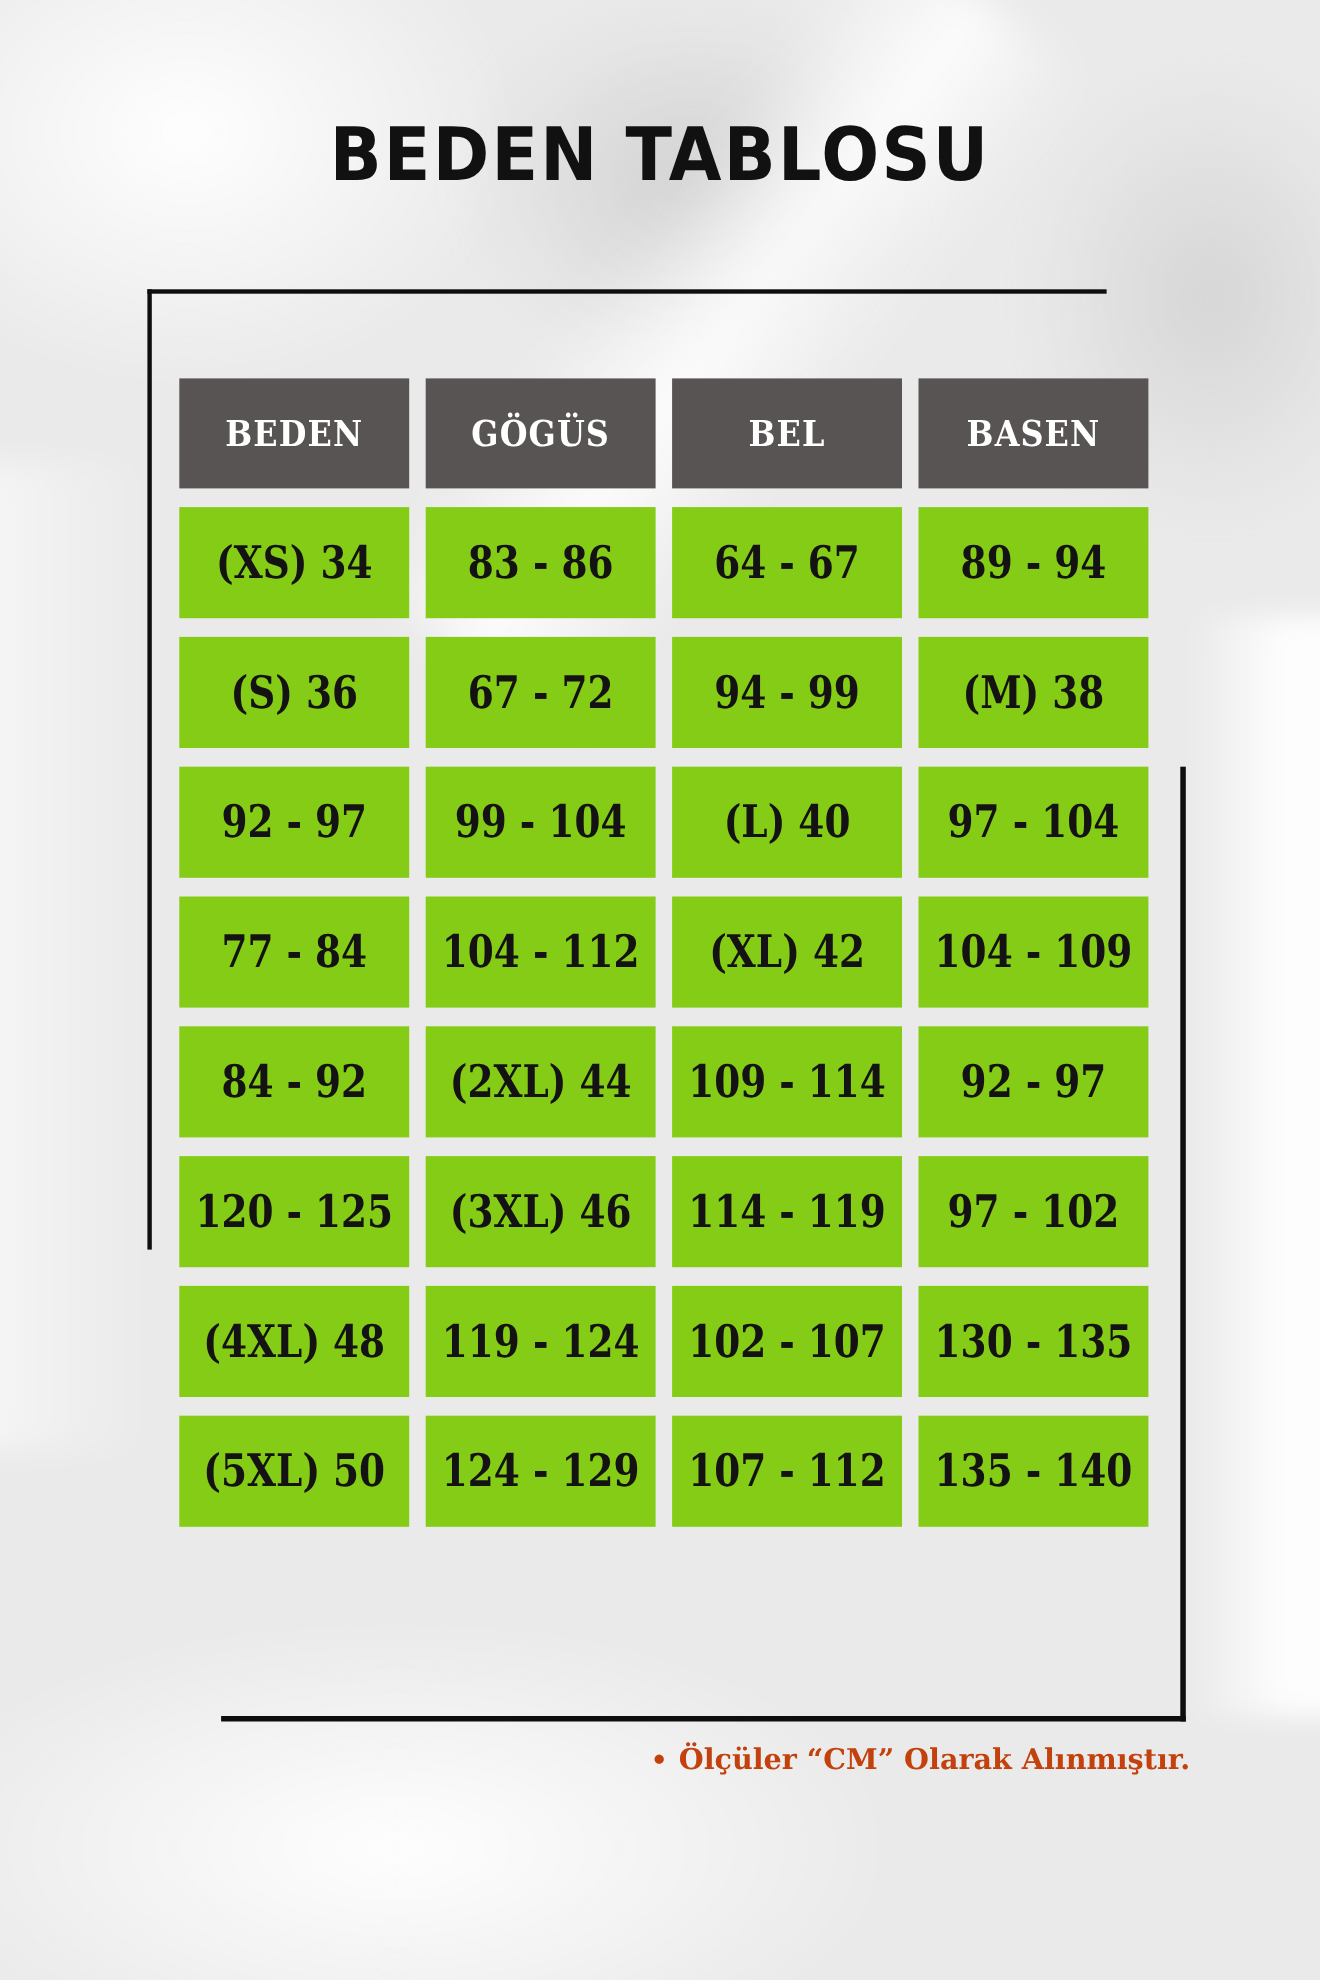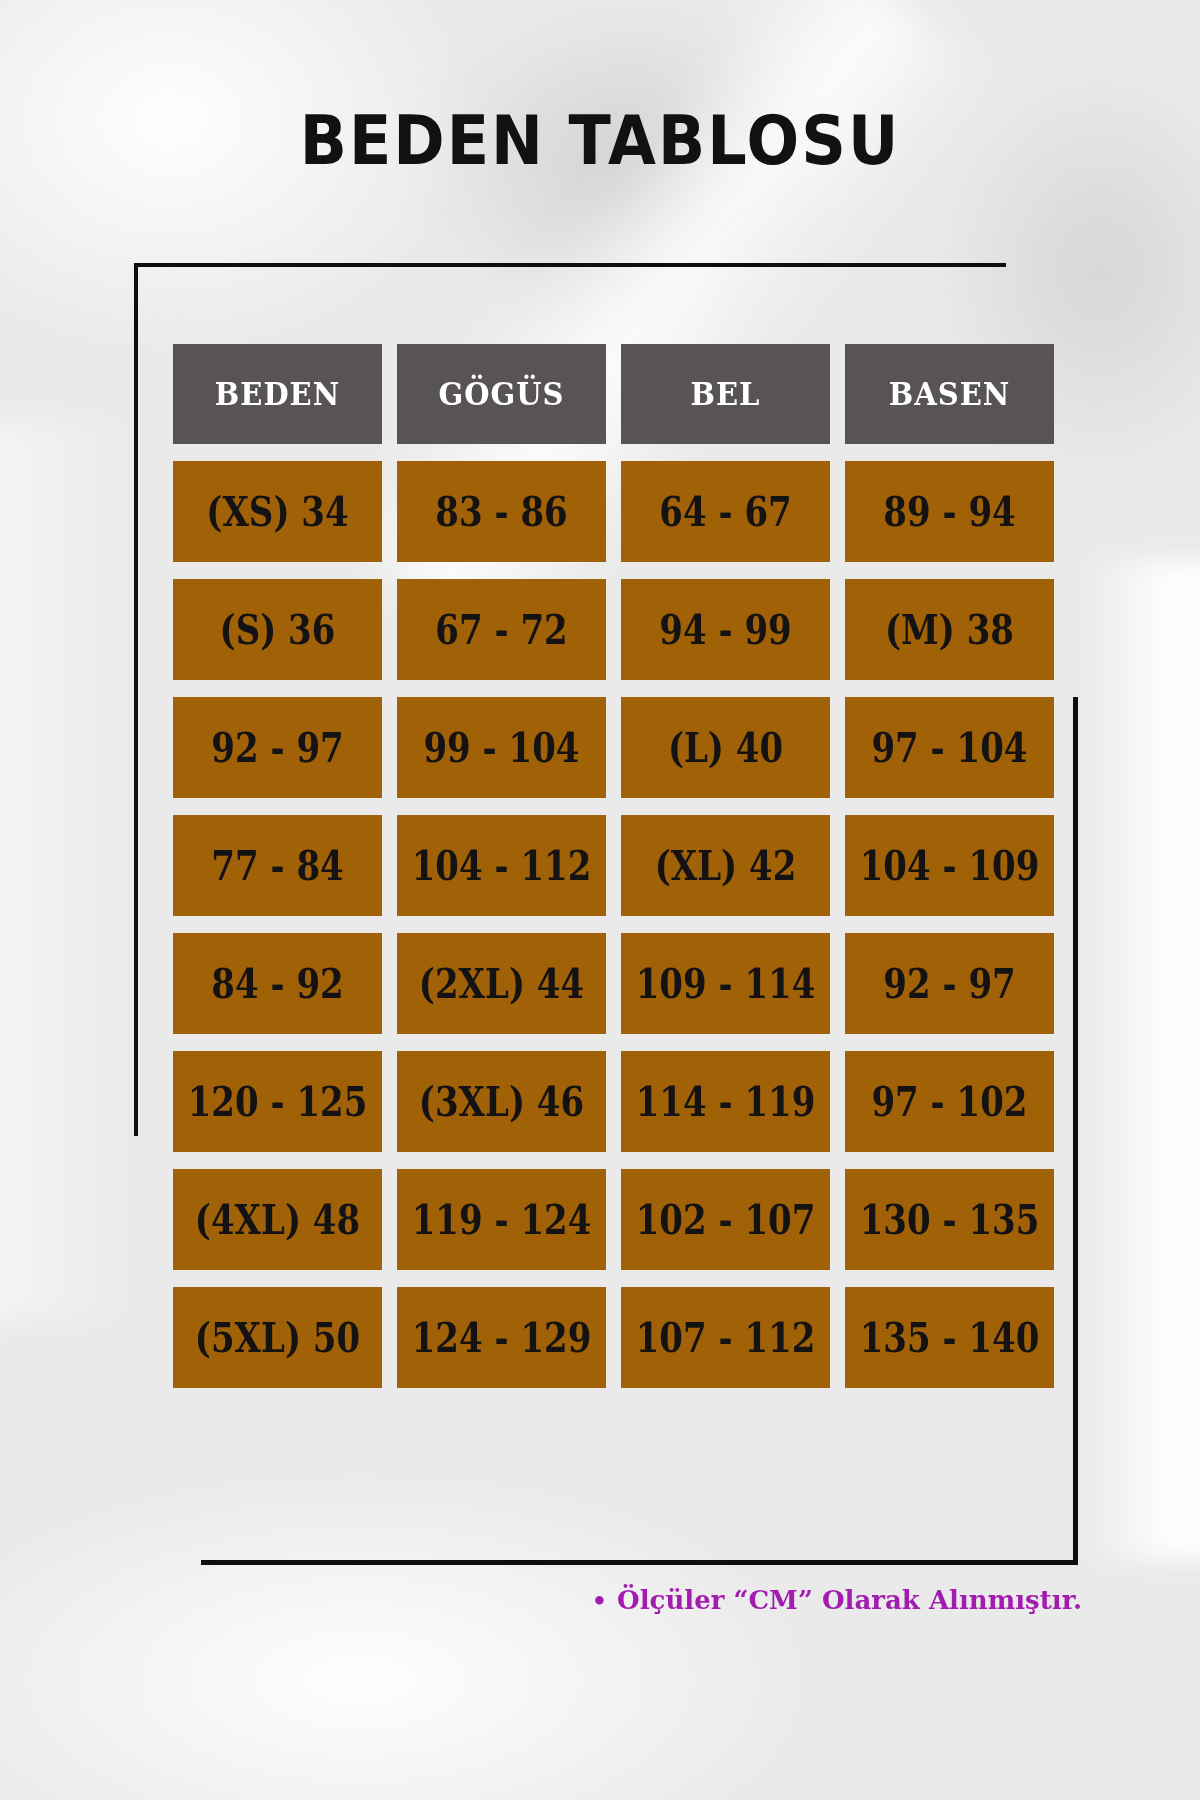--- a/index.html
+++ b/index.html
@@ -69,21 +69,21 @@
   
   .decor { position: absolute; background: #0e0e0e; }
   .decor-top    { left: 134px; top: 263px;  width: 872px; height: 4px; }
   .decor-left   { left: 134px; top: 263px;  width: 4px;   height: 873px; }
   .decor-right  { left: 1073px; top: 697px; width: 5px;   height: 868px; }
   .decor-bottom { left: 201px; top: 1560px; width: 877px; height: 5px; }
 
   
   .size-table {
     position: absolute;
-    left: 173px; top: 344px;
+    left: 163px; top: 344px;
     width: 881px;
     display: grid;
     grid-template-columns: repeat(4, 209px);
     grid-template-rows: 100px;
     grid-auto-rows: 101px;
     column-gap: 15px;
     row-gap: 17px;
   }
   .cell {
     display: flex;
@@ -92,36 +92,36 @@
     font-family: "DejaVu Serif", serif;
     font-weight: bold;
   }
   .cell.header {
     background: #595454;
     color: #ffffff;
     font-size: 29px;
     letter-spacing: 1px;
   }
   .cell.data {
-    background: #a16207;
+    background: #84cc16;
     color: #141212;
     font-size: 34px;
   }
   .cell .cell-text { transform: scaleY(1.2); white-space: nowrap; }
   .cell.header .cell-text { transform: scaleY(1.12); }
 
   
   .footer-note {
     position: absolute;
     right: 118px;
     top: 1585px;
     font-family: "DejaVu Serif", serif;
     font-weight: bold;
     font-size: 26px;
-    color: #a21caf;
+    color: #c2410c;
     white-space: nowrap;
   }
   .footer-note .bullet { font-size: 24px; margin-right: 10px; }
 </style>
 </head>
 <body>
 
 <div class="canvas">
 
   <div class="bg-shape bg-blob-topleft"></div>

